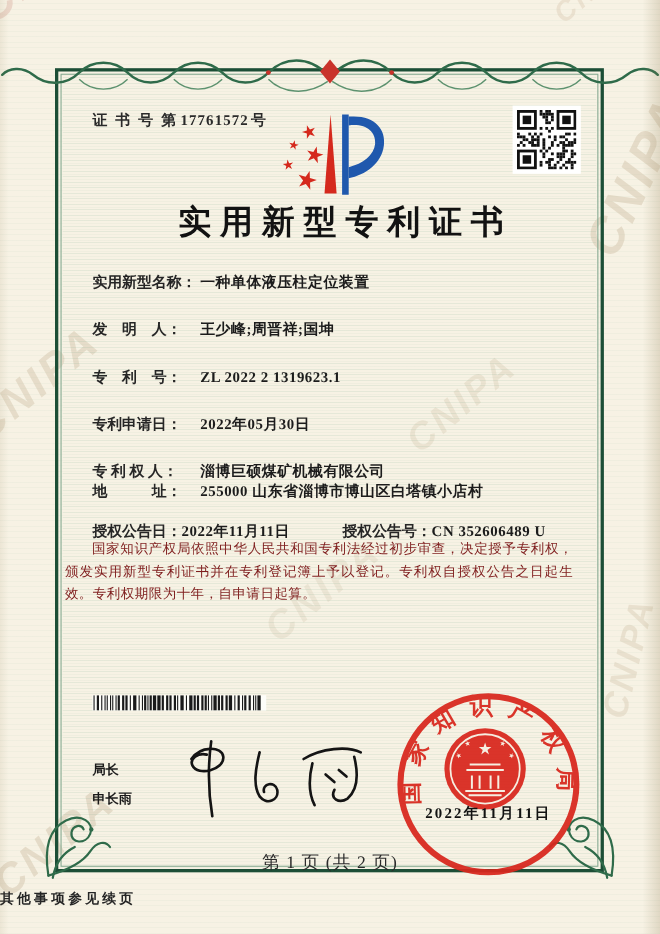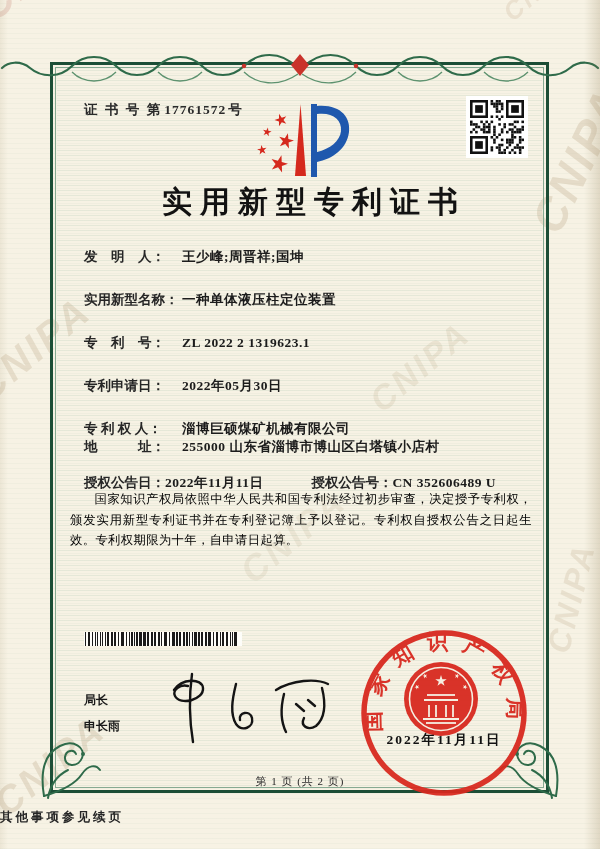--- a/index.html
+++ b/index.html
@@ -56,38 +56,38 @@
 
   .fields { position:absolute; left:84px; top:248px; right:70px; z-index:5; font-size:13.5px; }
   .frow { white-space:nowrap; }
   .frow .lbl { display:inline-block; width:98px; font-weight:bold; color:#262626; }
   .frow .val { font-weight:bold; color:#1c1c1c; letter-spacing:0.5px; }
   .frow.r1,.frow.r2,.frow.r3,.frow.r4 { margin-bottom:25px; }
   .frow.r5 { }
   .frow.r6 { margin-bottom:18px; }
   .grant-group1 { display:inline-block; width:224px; }
 
-  .paras { position:absolute; left:70px; top:489px; width:462px; z-index:5;
-    font-size:12.3px; line-height:1.68; letter-spacing:0.4px; text-align:justify; color:#000000; }
+  .paras { position:absolute; left:59px; top:489px; width:462px; z-index:5;
+    font-size:12.3px; line-height:1.68; letter-spacing:0.4px; text-align:justify; color:#7f1d1d; }
   .paras p { text-indent:2em; }
 
   .barcode { position:absolute; left:84px; top:632px; width:158px; height:14px; z-index:5; background:#fdfdf9; }
 
   .director { position:absolute; left:84px; top:692px; z-index:5;
     font-family:"Liberation Sans","DejaVu Sans",sans-serif; font-weight:bold; font-size:12px; color:#1a1a1a; }
   .director .t { display:block; margin-bottom:9px; }
 
   .signature { position:absolute; left:158px; top:660px; width:190px; height:90px; z-index:6; }
 
   .seal { position:absolute; left:348px; top:625px; width:196px; height:172px; z-index:6; }
   .seal-date { position:absolute; left:362px; top:731px; width:164px; z-index:7; text-align:center;
     font-size:13.5px; font-weight:bold; letter-spacing:2px; color:#121212; }
 
   .page-ind { position:absolute; left:0; right:0; top:774px; z-index:5; text-align:center;
-    font-size:11px; color:#2b2b2b; letter-spacing:1px; }
+    font-size:16px; color:#2b2b2b; letter-spacing:1px; }
   .cont-note { position:absolute; left:0; right:0; top:809px; z-index:5; text-align:left;
     font-size:12.5px; color:#262626; letter-spacing:3px; font-weight:bold; }
 </style>
 </head>
 <body>
 
 <svg width="0" height="0" style="position:absolute">
   <defs>
     <path id="star" d="M0,-1L0.2245,-0.309L0.9511,-0.309L0.3633,0.118L0.5878,0.809L0,0.382L-0.5878,0.809L-0.3633,0.118L-0.9511,-0.309L-0.2245,-0.309Z"></path>
   </defs>
@@ -277,25 +277,25 @@
         <rect x="0" y="36.4" width="18.2" height="18.2" fill="#111"></rect>
         <rect x="2.6" y="39" width="13" height="13" fill="#fff"></rect>
         <rect x="5.2" y="41.6" width="7.800000000000001" height="7.800000000000001" fill="#111"></rect>
       </g>
   </svg>
 </div>
 
 <div class="title">实用新型专利证书</div>
 
 <div class="fields">
+  <div class="frow r1">
+    <span class="lbl">实用新型名称：</span><span class="val">一种单体液压柱定位装置</span>
+  </div>
   <div class="frow r2">
     <span class="lbl">发　明　人：</span><span class="val">王少峰;周晋祥;国坤</span>
-  </div>
-  <div class="frow r1">
-    <span class="lbl">实用新型名称：</span><span class="val">一种单体液压柱定位装置</span>
   </div>
   <div class="frow r3">
     <span class="lbl">专　利　号：</span><span class="val">ZL 2022 2 1319623.1</span>
   </div>
   <div class="frow r4">
     <span class="lbl">专利申请日：</span><span class="val">2022年05月30日</span>
   </div>
   <div class="frow r5">
     <span class="lbl">专 利 权 人：</span><span class="val">淄博巨硕煤矿机械有限公司</span>
   </div>

